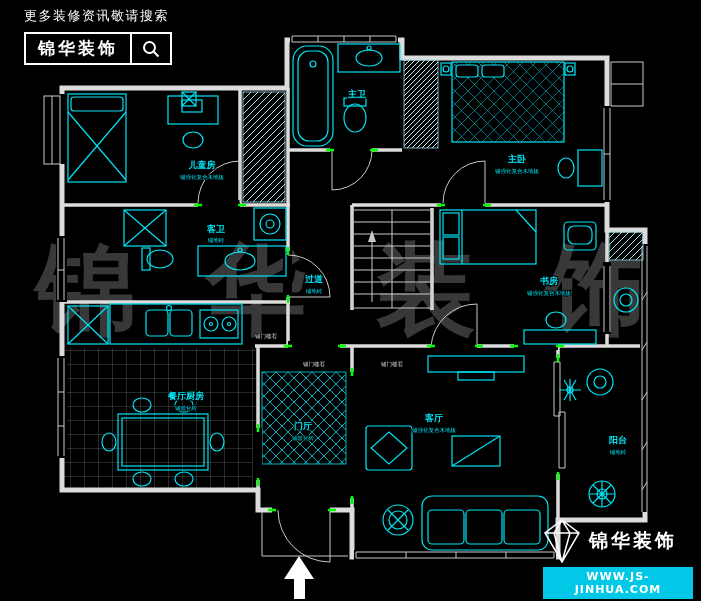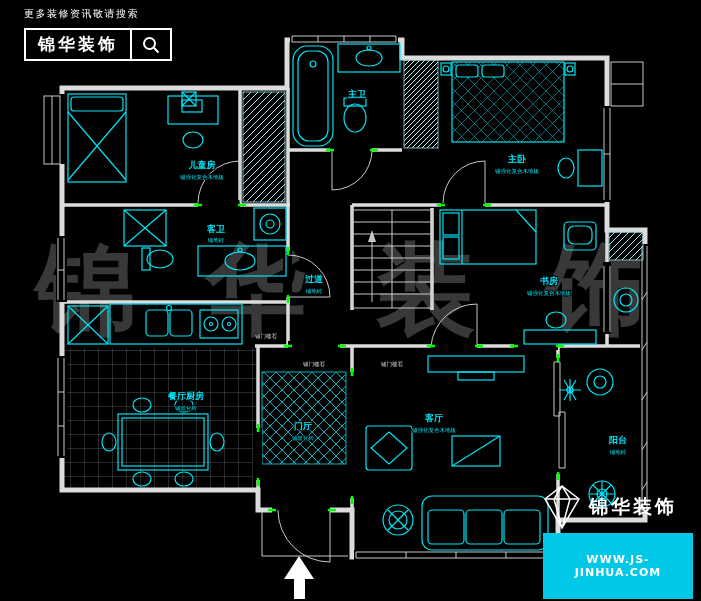--- a/index.html
+++ b/index.html
@@ -2,31 +2,31 @@
 <html><head>
 <meta charset="utf-8">
 <style>
   html,body{margin:0;padding:0;background:#000;}
   .screen{position:relative;width:701px;height:601px;background:#000;overflow:hidden;
           font-family:"DejaVu Sans",sans-serif;}
   .watermark{position:absolute;left:36px;top:224px;font-size:100px;font-weight:bold;
              color:#383838;letter-spacing:70px;white-space:nowrap;}
   svg.plan{position:absolute;left:0;top:0;}
   .header{position:absolute;left:24px;top:7px;color:#fff;}
-  .tagline{font-size:10px;letter-spacing:1.5px;}
+  .tagline{font-size:13px;letter-spacing:1.5px;}
   .brand-row{display:flex;align-items:stretch;margin-top:7px;}
   .brand-box{border:2px solid #fff;padding:3px 12px;font-size:17px;font-weight:bold;letter-spacing:3px;}
   .search-box{border:2px solid #fff;border-left:none;width:38px;display:flex;align-items:center;justify-content:center;}
   .footer{position:absolute;right:8px;bottom:2px;width:150px;}
   .footer-top{display:flex;align-items:center;margin-bottom:3px;}
   .logo-icon{margin-right:8px;flex:0 0 auto;}
   .footer-lines .brand{font-size:19px;font-weight:bold;color:#fff;letter-spacing:3px;line-height:1.15;}
   .footer-lines .slogan{font-size:19px;font-weight:bold;color:#fff;letter-spacing:8px;line-height:1.15;}
   .website-bar{background:#00c8e6;color:#fff;font-weight:bold;font-size:11px;text-align:center;
-               padding:20px 2px;letter-spacing:1px;}
+               padding:3px 2px;letter-spacing:1px;}
   .room-name{fill:#00e4f5;font-size:9px;font-weight:bold;text-anchor:middle;
              paint-order:stroke;stroke:#000;stroke-width:2px;}
   .room-floor{fill:#00e4f5;font-size:5.5px;text-anchor:middle;
               paint-order:stroke;stroke:#000;stroke-width:1.5px;}
   .note{fill:#ddd;font-size:5.5px;text-anchor:middle;paint-order:stroke;stroke:#000;stroke-width:1px;}
 </style>
 </head>
 <body>
 
 <div class="screen">

